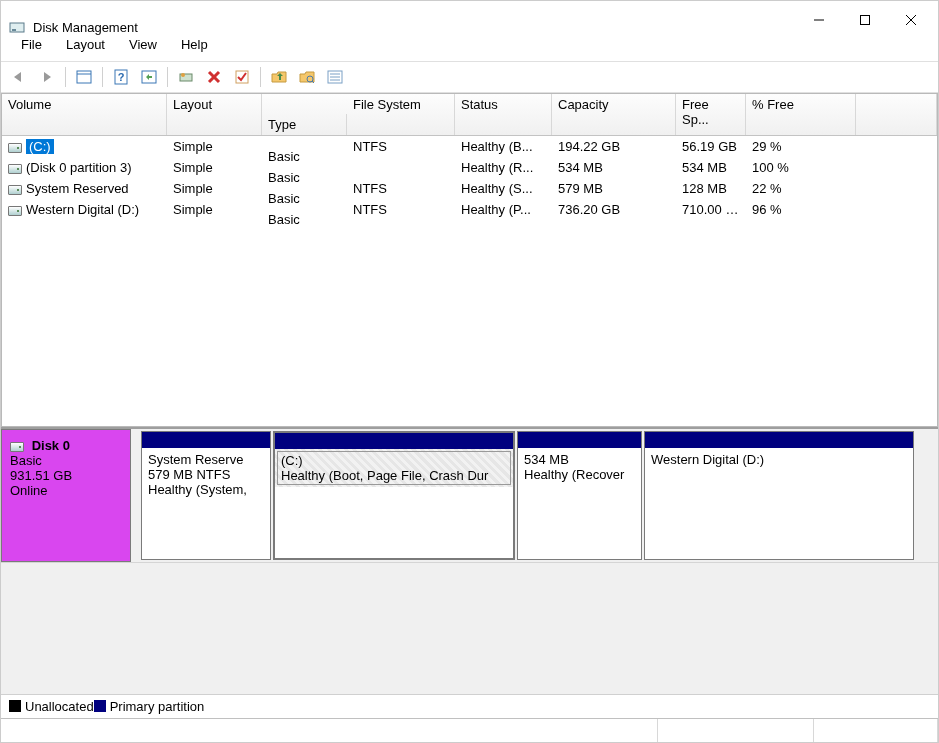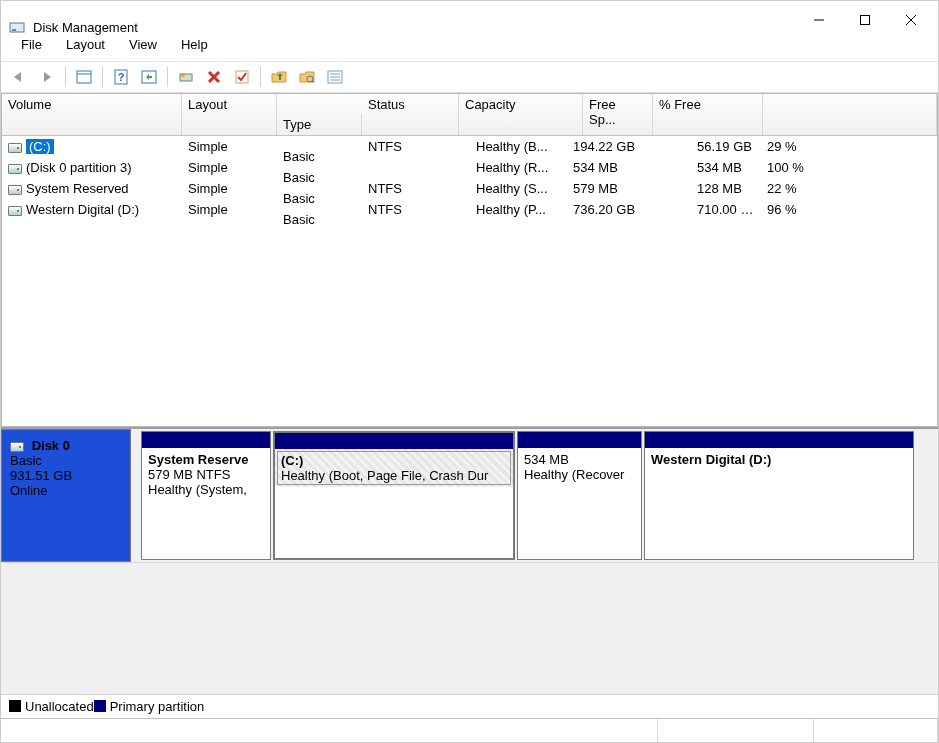--- a/index.html
+++ b/index.html
@@ -12,34 +12,34 @@
 .menubar { display: flex; padding: 0 8px; height: 26px; align-items: flex-start; font-size: 13px; }
 .menu-item { padding: 2px 12px; cursor: default; }
 .toolbar { display: flex; align-items: center; padding: 4px 6px; border-top: 1px solid #e0e0e0; border-bottom: 1px solid #e0e0e0; gap: 4px; height: 32px; }
 .tbtn { width: 24px; height: 22px; display: flex; align-items: center; justify-content: center; }
 .tsep { width: 1px; height: 20px; background: #d0d0d0; margin: 0 2px; }
 .volume-table { border: 1px solid #b9b9b9; }
 .vt-head { display: flex; background: linear-gradient(#fdfdfd,#f0f0f0); border-bottom: 1px solid #c3c3c3; }
 .vt-head .cell { font-size: 13px; padding: 3px 6px; border-right: 1px solid #d8d8d8; }
 .vt-body .row { display: flex; font-size: 13px; height: 21px; align-items: center; }
 .vt-body .cell { padding: 0 6px; white-space: nowrap; overflow: hidden; text-overflow: ellipsis; }
-.c-vol { width: 180px; } .c-lay { width: 95px; } .c-type { width: 85px; margin-top: 20px; } .c-fs { width: 108px; }
+.c-vol { width: 165px; } .c-lay { width: 95px; } .c-type { width: 85px; margin-top: 20px; } .c-fs { width: 108px; }
 .c-stat { width: 97px; } .c-cap { width: 124px; } .c-free { width: 70px; } .c-pct { width: 110px; } .c-last{flex:1;}
 .vol-sel { background: #0078d7; color: #fff; padding: 0 3px; }
 .drive-icon { display: inline-block; width: 14px; height: 10px; background: linear-gradient(#fff, #b0d0d0); border: 1px solid #777; border-radius: 1px; margin-right: 4px; vertical-align: middle; position: relative; }
 .drive-icon::after { content:""; position:absolute; right:2px; top:3px; width:2px; height:2px; background:#5a8c5a; }
 .volume-area { height: 290px; overflow: auto; }
 .graphical { border-top: 2px solid #9e9e9e; display: flex; background: #f0f0f0; height: 135px; }
-.disk-header { width: 130px; padding: 8px; border: 1px solid #7a7a7a; background: #1d4ed8; font-size: 13px; }
+.disk-header { width: 130px; padding: 8px; border: 1px solid #7a7a7a; background: #d946ef; font-size: 13px; }
 .disk-header .dname { font-weight: bold; }
 .parts { flex: 1; display: flex; gap: 2px; padding: 2px 2px 2px 10px; align-items: stretch; }
 .part { display: flex; flex-direction: column; border: 1px solid #7a7a7a; background: #fff; overflow: hidden; }
 .part .pbar { height: 16px; background: #00007f; }
 .part .pbody { padding: 4px 6px; font-size: 13px; overflow: hidden; white-space: nowrap; }
-.part .pname { font-weight: bold; }
+.part .pname { font-weight: normal; }
 .part.sel .pbody { background: repeating-linear-gradient(45deg,#f2f2f2,#f2f2f2 3px,#e6e6e6 3px,#e6e6e6 6px); outline: 1px solid #999; outline-offset: -3px; }
 .part.sel { border-width: 2px; }
 .lower-blank { flex: 1; background: #f0f0f0; border-top: 1px solid #d5d5d5; }
 .legend { display: flex; align-items: center; padding: 4px 8px; font-size: 13px; border-top: 1px solid #d0d0d0; }
 .legend .sw { width: 12px; height: 12px; display: inline-block; margin-right: 4px; vertical-align: -1px; }
 .sw-black { background: #000; } .sw-blue { background: #00007f; }
 .statusbar { display: flex; border-top: 1px solid #c0c0c0; height: 24px; }
 .statusbar div { border-right: 1px solid #d8d8d8; }
 .sb1{flex:1;} .sb2{width:156px;} .sb3{width:124px;}
 svg { display: block; }
@@ -154,20 +154,21 @@
         <line x1="3" y1="10" x2="13" y2="10" stroke="#7aa0c5"></line>
       </svg>
     </div>
 </div>
 
 <div class="volume-table">
   <div class="vt-head">
     <div class="cell c-vol">Volume</div>
     <div class="cell c-lay">Layout</div>
     <div class="cell c-type">Type</div>
+    <div class="cell c-fs">File System</div>
     <div class="cell c-stat">Status</div>
     <div class="cell c-cap">Capacity</div>
     <div class="cell c-free">Free Sp...</div>
     <div class="cell c-pct">% Free</div>
     <div class="cell c-last"></div>
   </div>
   <div class="vt-body volume-area" id="vol-rows">
       <div class="row">
         <div class="cell c-vol"><span class="drive-icon"></span><span class="vol-sel">(C:)</span></div>
         <div class="cell c-lay">Simple</div>

